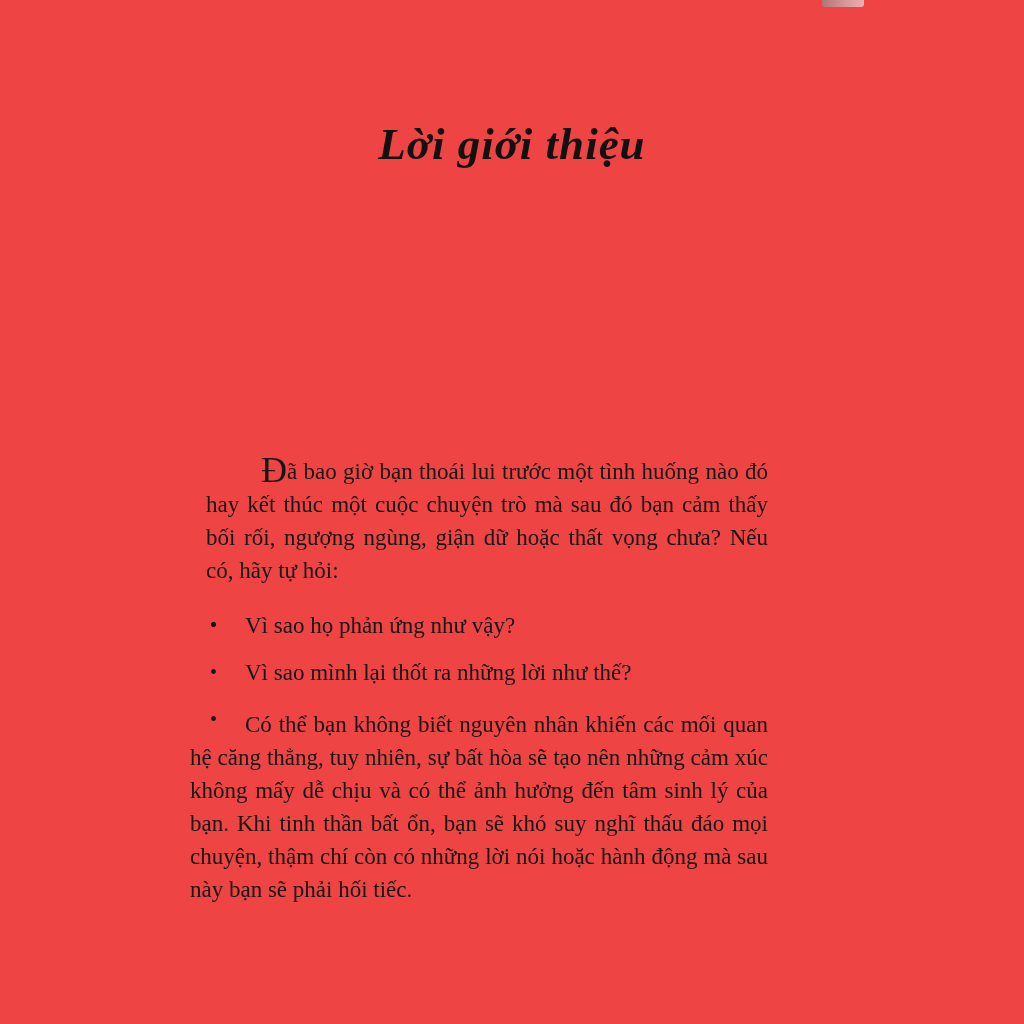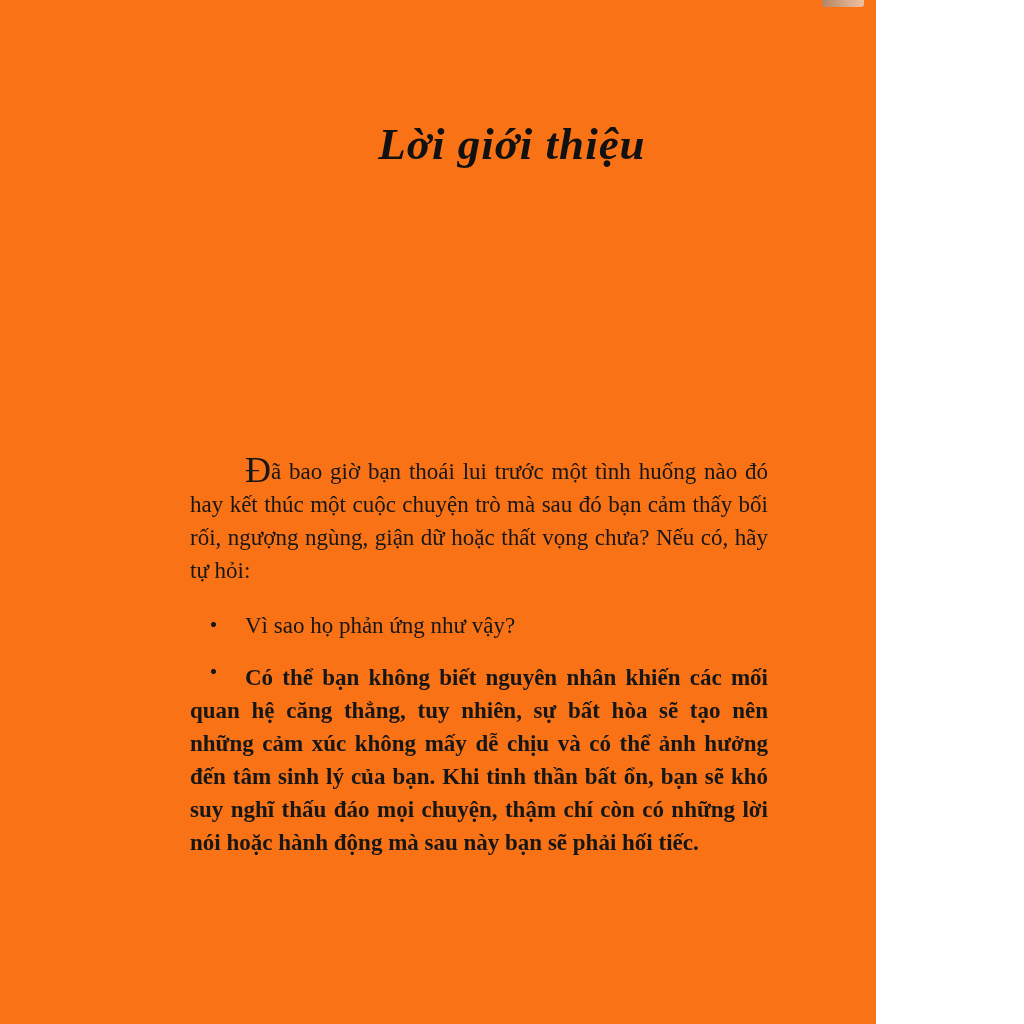--- a/index.html
+++ b/index.html
@@ -5,23 +5,23 @@
   html, body {
     margin: 0;
     padding: 0;
     width: 1024px;
     height: 1024px;
     background: #ffffff;
     overflow: hidden;
   }
   .page {
     position: relative;
-    width: 876px;
+    width: 1024px;
     height: 1024px;
-    background: #f97316;
+    background: #ef4444;
     font-family: "Liberation Serif", "DejaVu Serif", serif;
     color: #141414;
   }
   .smudge {
     position: absolute;
     left: 822px;
     top: 0;
     width: 42px;
     height: 7px;
     background: linear-gradient(to right, #8f8f8f, #c9c9c9 60%, #e9e9e9);
@@ -50,20 +50,21 @@
     line-height: 33px;
     color: #161616;
   }
   .para {
     margin: 0;
     text-align: justify;
     text-justify: inter-word;
   }
   .para-first {
     text-indent: 55px;
+    margin-left: 16px;
   }
   .dropcap {
     font-size: 36px;
     line-height: 1;
     font-weight: normal;
     vertical-align: -3px;
   }
   .bullets {
     list-style: none;
     margin: 22px 0 0 0;
@@ -77,21 +78,20 @@
   }
   .bullet-item .marker {
     position: absolute;
     left: 20px;
     top: 0;
     font-size: 20px;
   }
   .para-indent {
     margin-top: 19px;
     text-indent: 55px;
-    font-weight: bold;
   }
 </style>
 </head>
 <body>
 
 <div class="page">
 
   <div class="smudge"></div>
 
   <h1 class="title">Lời giới thiệu</h1>
@@ -103,20 +103,21 @@
     <ul class="bullets">
       <li class="bullet-item">
         <span class="marker">•</span>
       </li>
       <li class="bullet-item">
         <span class="marker">•</span>
         <span class="bullet-text">Vì sao họ phản ứng như vậy?</span>
       </li>
       <li class="bullet-item">
         <span class="marker">•</span>
+        <span class="bullet-text">Vì sao mình lại thốt ra những lời như thế?</span>
       </li>
       <li class="bullet-item">
         <span class="marker">•</span>
       </li>
     </ul>
 
     <p class="para para-indent">Có thể bạn không biết nguyên nhân khiến các mối quan hệ căng thẳng, tuy nhiên, sự bất hòa sẽ tạo nên những cảm xúc không mấy dễ chịu và có thể ảnh hưởng đến tâm sinh lý của bạn. Khi tinh thần bất ổn, bạn sẽ khó suy nghĩ thấu đáo mọi chuyện, thậm chí còn có những lời nói hoặc hành động mà sau này bạn sẽ phải hối tiếc.</p>
 
   </div>
 

